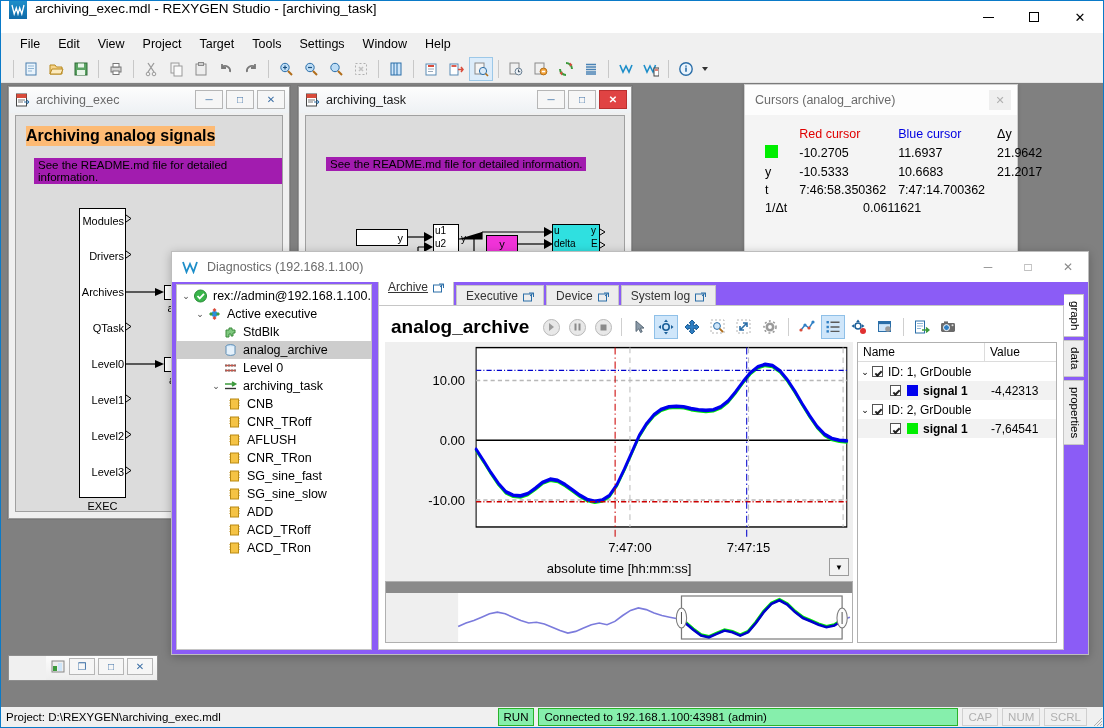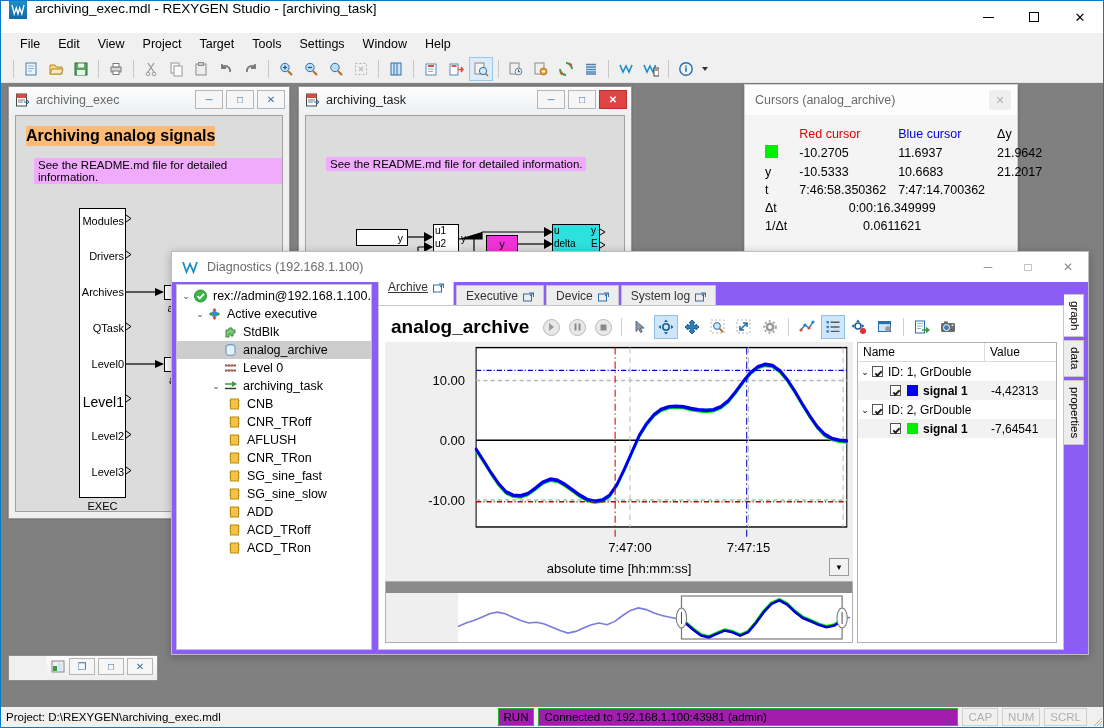--- a/index.html
+++ b/index.html
@@ -65,21 +65,21 @@
   .mdibtns { position:absolute; right:4px; top:3px; display:flex; gap:3px; }
   .mdibtn { width:28px; height:19px; border:1px solid #b6b6b6; background:#f6f6f6;
             display:flex; align-items:center; justify-content:center; font-size:10px; color:#333; }
   .mdibtn.x { background:#e04343; border-color:#b92f2f; color:#fff; font-weight:bold; }
   .mdibtn.xg { color:#3a6ea5; }
   .mdi .client { position:absolute; left:6px; right:6px; top:28px; bottom:6px;
                  background:#dcdcdc; border:1px solid #a0a0a0; overflow:hidden; }
 
   
   .diagtitle { font-weight:bold; background:#fdba74; display:inline-block; padding:1px 0; }
-  .diagnote { background:#f0abfc; display:inline-block; padding:1px 4px; font-size:11.5px; }
+  .diagnote { background:#a21caf; display:inline-block; padding:1px 4px; font-size:11.5px; }
   .blk { border:1px solid #000; background:#fff; font-size:11px; text-align:center; }
   .blklbl { font-size:11px; text-align:center; }
 
   
   #cursors { position:absolute; background:#f4f4f4; border:1px solid #cfcfcf;
              box-shadow:0 1px 4px rgba(0,0,0,.2); }
   #cursors .hdr { height:30px; background:#fdfdfd; display:flex; align-items:center;
                   padding-left:10px; font-size:12.5px; color:#6b6b6b; position:relative; }
   #cursors .hdr .x { position:absolute; right:6px; top:5px; width:22px; height:20px;
                      display:flex; align-items:center; justify-content:center;
@@ -158,21 +158,21 @@
   #miniwin { position:absolute; background:#f0f0f0; border:1px solid #8e8e8e;padding-left:37px; }
   #miniwin .mtb { height:24px; display:flex; align-items:center; padding-left:5px;
                   background:linear-gradient(#fcfcfc,#ededed); position:relative; }
   #miniwin .mtb .t { font-size:12px; color:#777; margin-left:5px; }
 
   
   .statusbar { height:20px; background:#f0f0f0; display:flex; align-items:stretch;
                flex:none; font-size:11.5px; }
   .sbseg { display:flex; align-items:center; padding:8px 5px; }
   .sbbox { border:1px solid #cfcfcf; display:flex; align-items:center; padding:0 5px; margin:1px 2px; }
-  .sbgreen { background:#a21caf; border:1px solid #2ab22a; }
+  .sbgreen { background:#86efac; border:1px solid #2ab22a; }
   .sbgrey { color:#b0b0b0; }
   .sbresize { width:14px; display:flex; align-items:flex-end; justify-content:flex-end; }
 </style>
 </head>
 <body>
 
 <div id="app">
 
   <div class="titlebar">
     <div class="logo">
@@ -399,21 +399,21 @@
         <div style="position:absolute; left:10px; top:10px;" class="diagtitle" style2="">Archiving analog signals</div>
         <div style="position:absolute; left:10px; top:10px; font-size:16px;" class="diagtitle">Archiving analog signals</div>
         <div style="position:absolute; left:18px; top:42px;" class="diagnote">See the README.md file for detailed information.</div>
 
         <div style="position:absolute; left:63px; top:92px; width:47px; height:290px; border:1px solid #000; background:#fff;"></div>
         <div style="position:absolute; left:10px; top:99px; width:98px; text-align:right; font-size:11px;">Modules</div>
         <div style="position:absolute; left:10px; top:134px; width:98px; text-align:right; font-size:11px;">Drivers</div>
         <div style="position:absolute; left:10px; top:170px; width:98px; text-align:right; font-size:11px;">Archives</div>
         <div style="position:absolute; left:10px; top:206px; width:98px; text-align:right; font-size:11px;">QTask</div>
         <div style="position:absolute; left:10px; top:242px; width:98px; text-align:right; font-size:11px;">Level0</div>
-        <div style="position:absolute; left:10px; top:278px; width:98px; text-align:right; font-size:14px;">Level1</div>
+        <div style="position:absolute; left:10px; top:278px; width:98px; text-align:right; font-size:11px;">Level1</div>
         <div style="position:absolute; left:10px; top:314px; width:98px; text-align:right; font-size:11px;">Level2</div>
         <div style="position:absolute; left:10px; top:350px; width:98px; text-align:right; font-size:11px;">Level3</div>
         <div style="position:absolute; left:63px; top:384px; width:47px; text-align:center; font-size:11px;">EXEC</div>
 
         <svg style="position:absolute; left:0; top:0;" width="280" height="420">
           <path d="M110 176 L142 176" stroke="#000" stroke-width="1.2"></path>
           <path d="M139 172 L148 176 L139 180z" fill="#000"></path>
           <path d="M110 248 L142 248" stroke="#000" stroke-width="1.2"></path>
           <path d="M139 244 L148 248 L139 252z" fill="#000"></path>
 
@@ -509,25 +509,20 @@
         <tr>
           <td>y</td>
           <td>-10.5333</td>
           <td>10.6683</td>
           <td>21.2017</td>
         </tr>
         <tr>
           <td>t</td>
           <td>7:46:58.350362</td>
           <td>7:47:14.700362</td>
-          <td></td>
-        </tr>
-        <tr>
-          <td>Δt</td>
-          <td colspan="2" style="text-align:center">0:00:16.349999</td>
           <td></td>
         </tr>
         <tr>
           <td>1/Δt</td>
           <td colspan="2" style="text-align:center">0.0611621</td>
           <td></td>
         </tr>
       </tbody>
         </table>
     </div>

